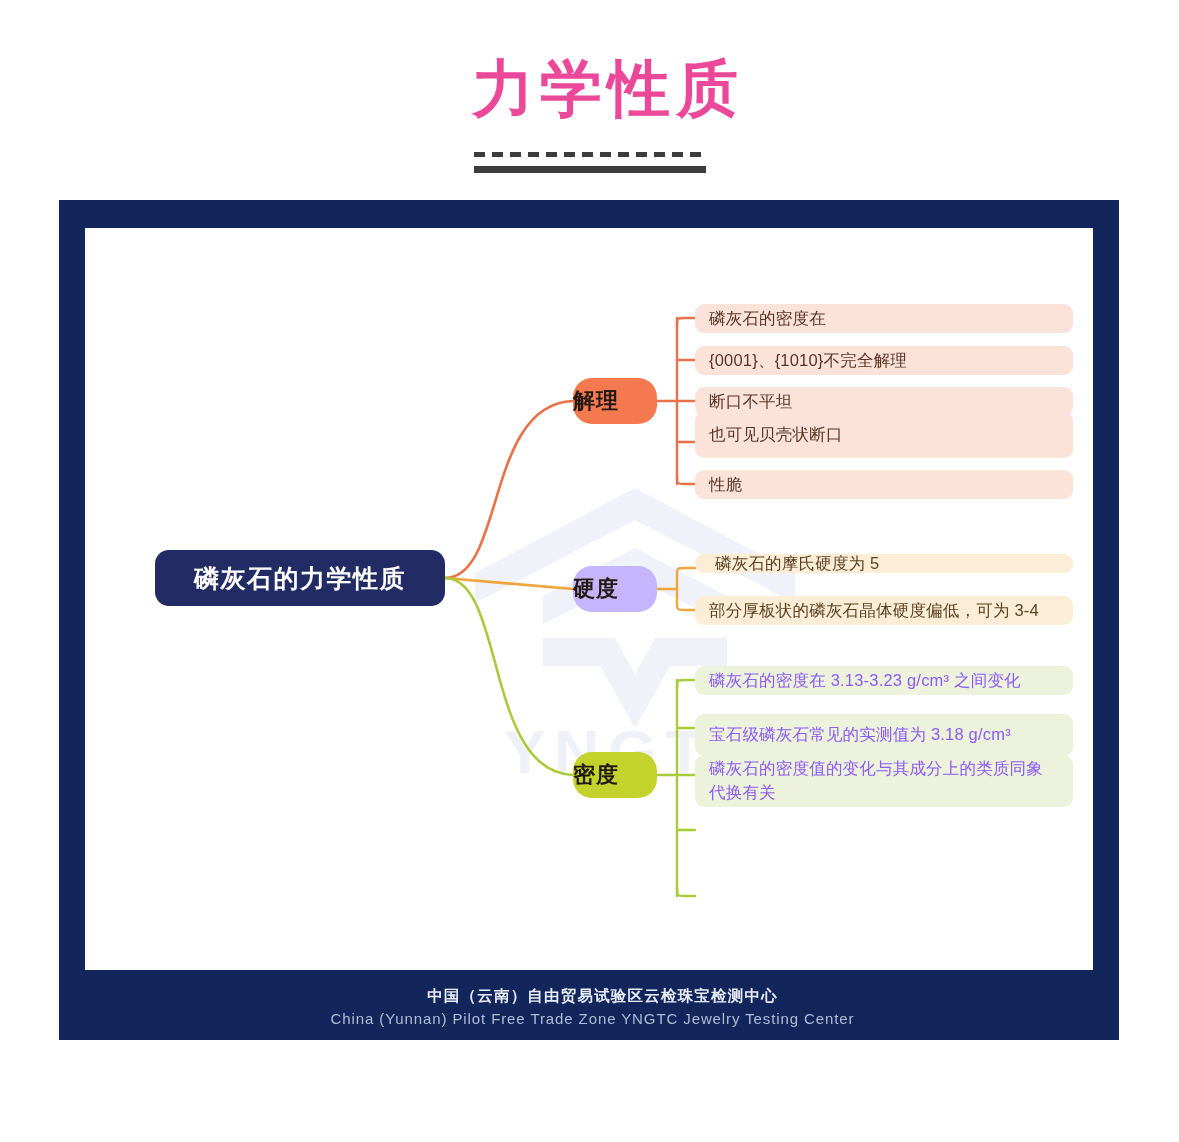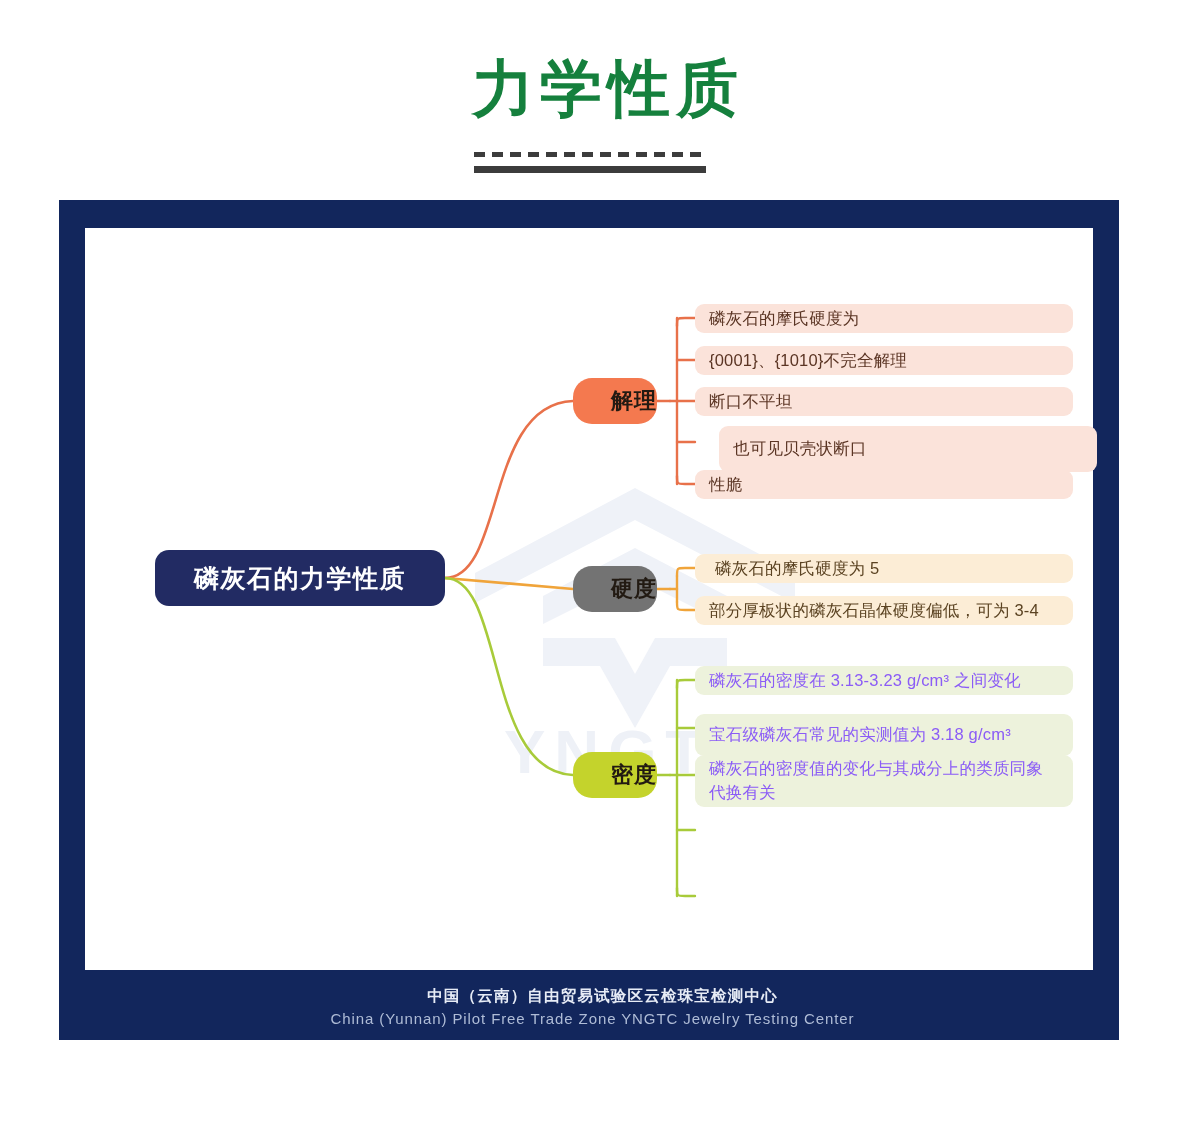--- a/index.html
+++ b/index.html
@@ -23,21 +23,21 @@
   .title-wrap {
     position: absolute;
     left: 0; top: 56px;
     width: 1179px;
     text-align: center;
   }
   .page-title {
     font-size: 62px;
     font-weight: 700;
     letter-spacing: 6px;
-    color: #15803d;
+    color: #ec4899;
     line-height: 1.05;
     font-family: "Liberation Sans", "DejaVu Sans", sans-serif;
     margin-left: 37px;
   }
   .rule-dashed {
     position: absolute;
     left: 474px; top: 152px;
     width: 232px; height: 5px;
     background-image: repeating-linear-gradient(
         to right, #3c3c3c 0px, #3c3c3c 11px, rgba(0,0,0,0) 11px, rgba(0,0,0,0) 18px);
@@ -115,30 +115,30 @@
     color: #ffffff;
     font-size: 25px;
     font-weight: 700;
     letter-spacing: 1.5px;
   }
 
   
   .branch {
     width: 84px; height: 46px;
     border-radius: 19px;
-    justify-content: flex-end;
+    justify-content: flex-start;
   }
   .branch span {
     font-size: 22px;
     font-weight: 700;
     color: #221A12;
     letter-spacing: 1px;
   }
   .branch-cleavage { left: 488px; top: 150px; background: #F4794F; }
-  .branch-hardness { left: 488px; top: 338px; background: #737373; font-family: Liberation Mono, monospace; }
+  .branch-hardness { left: 488px; top: 338px; background: #c4b5fd; font-family: Liberation Mono, monospace; }
   .branch-density  { left: 488px; top: 524px; background: #C4D32C; }
 
   
   .leaf {
     position: absolute;
     left: 610px;
     border-radius: 9px;
     padding: 8px 14px;
     display: flex;
     align-items: center;
@@ -238,39 +238,39 @@
         </svg>
 
         <div class="node root-node">
           <span>磷灰石的力学性质</span>
         </div>
 
         <div class="node branch branch-cleavage">
           <span>解理</span>
         </div>
         <div class="leaf leaf-cleavage" style="top:76px;height:29px;">
-            <span>磷灰石的摩氏硬度为</span>
+            <span>磷灰石的密度在</span>
           </div>
         <div class="leaf leaf-cleavage" style="top:118px;height:29px;">
             <span>{0001}、{1010}不完全解理</span>
           </div>
         <div class="leaf leaf-cleavage" style="top:159px;height:29px;">
             <span>断口不平坦</span>
           </div>
-        <div class="leaf leaf-cleavage" style="top:198px;height:46px;margin-left:24px;">
+        <div class="leaf leaf-cleavage" style="top:184px;height:46px;">
             <span>也可见贝壳状断口</span>
           </div>
         <div class="leaf leaf-cleavage" style="top:242px;height:29px;">
             <span>性脆</span>
           </div>
 
         <div class="node branch branch-hardness">
           <span>硬度</span>
         </div>
-        <div class="leaf leaf-hardness" style="top:326px;height:29px;padding-left:20px;">
+        <div class="leaf leaf-hardness" style="top:326px;height:19px;padding-left:20px;">
             <span>磷灰石的摩氏硬度为 5</span>
           </div>
         <div class="leaf leaf-hardness" style="top:368px;height:29px;">
             <span>部分厚板状的磷灰石晶体硬度偏低，可为 3-4</span>
           </div>
 
         <div class="node branch branch-density">
           <span>密度</span>
         </div>
         <div class="leaf leaf-density" style="top:438px;height:29px;">

